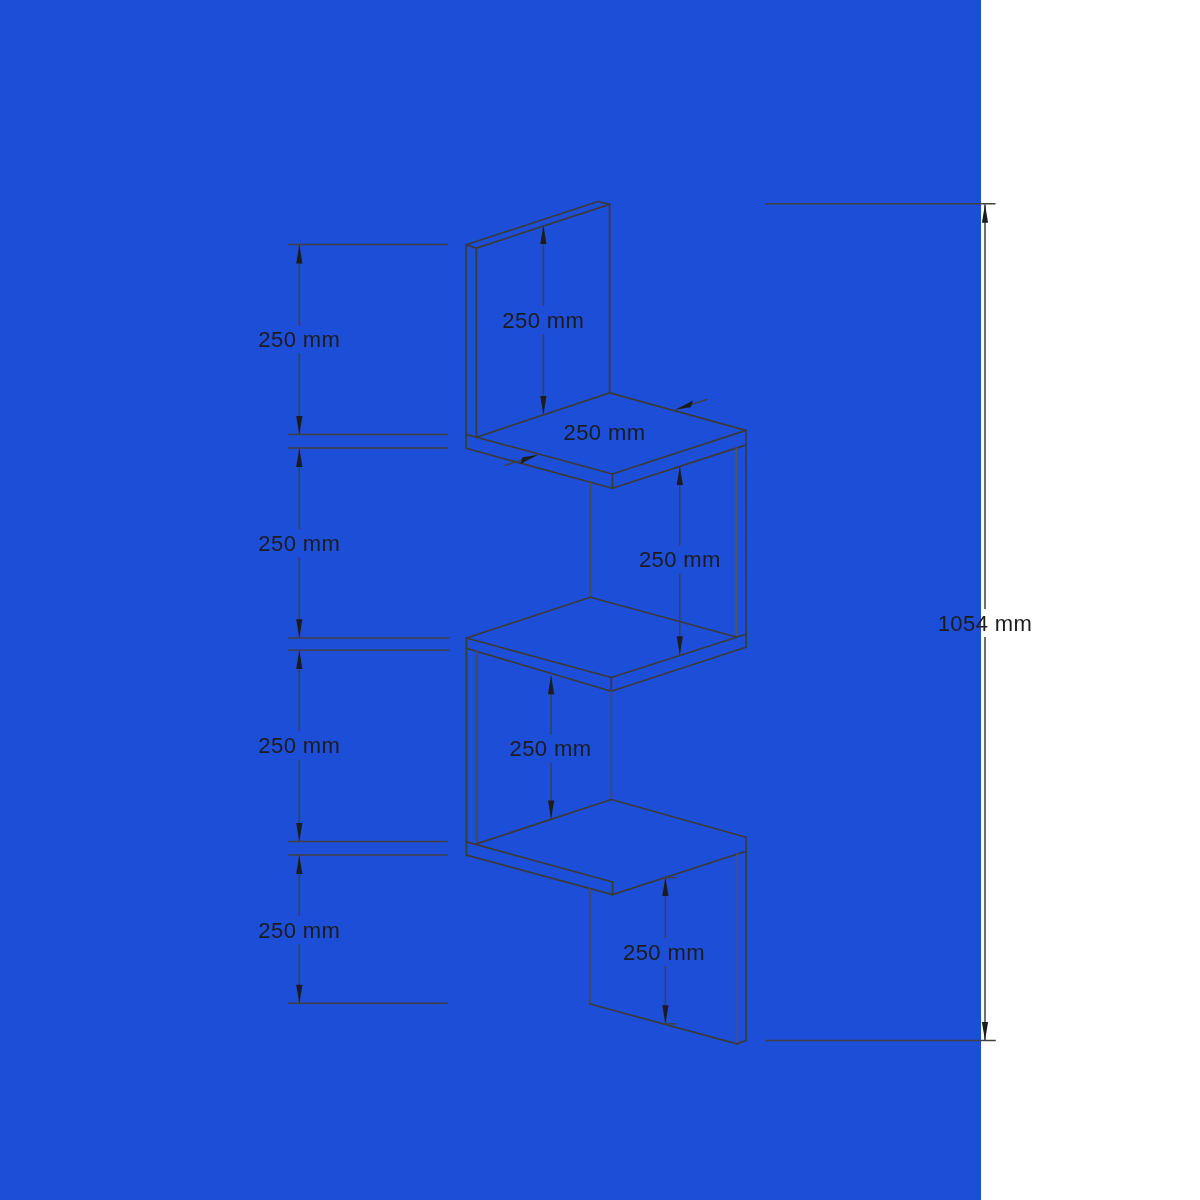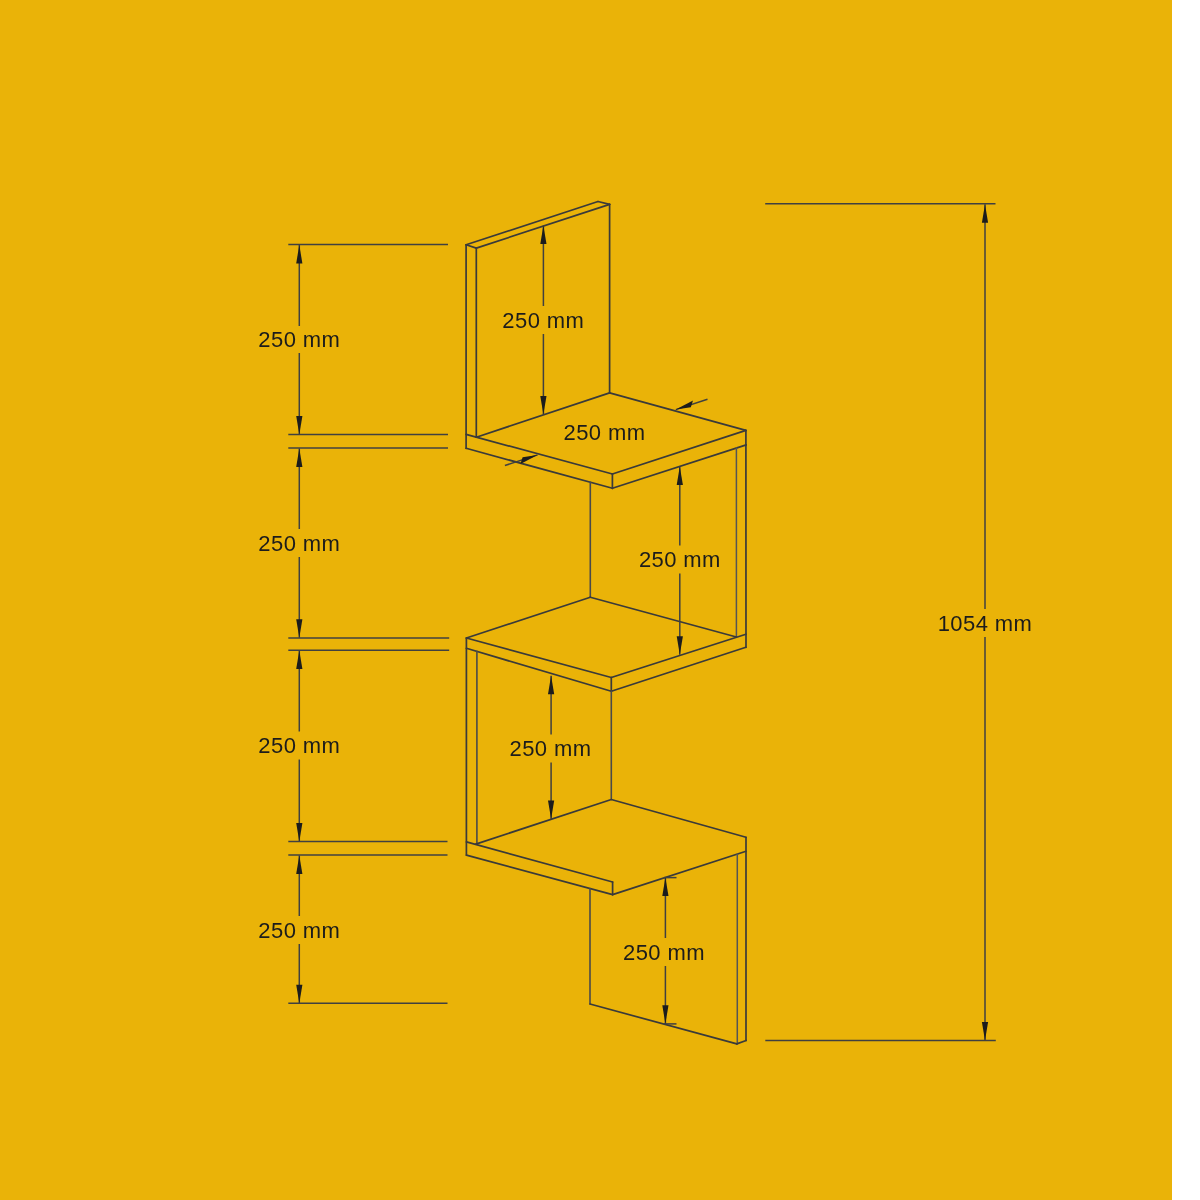--- a/index.html
+++ b/index.html
@@ -1,16 +1,16 @@
 <!DOCTYPE html>
 <html><head>
 <meta charset="utf-8">
 <style>
   html,body{margin:0;padding:0;background:#ffffff;}
-  .page{width:1172px;height:1200px;position:relative;background:#eab308;}
+  .page{width:981px;height:1200px;position:relative;background:#1d4ed8;}
   text{font-family:"Liberation Sans",sans-serif;font-size:22px;fill:#1c1c1c;letter-spacing:0.4px;}
 </style>
 </head>
 <body>
 <div class="page">
 <svg width="1200" height="1200" viewBox="0 0 1200 1200" fill="none">
 <g stroke="#3a3a3a" stroke-width="1.7" stroke-linecap="round">
 
   <g>
     <line x1="466.1" y1="244.8" x2="598.0" y2="201.5"></line>

